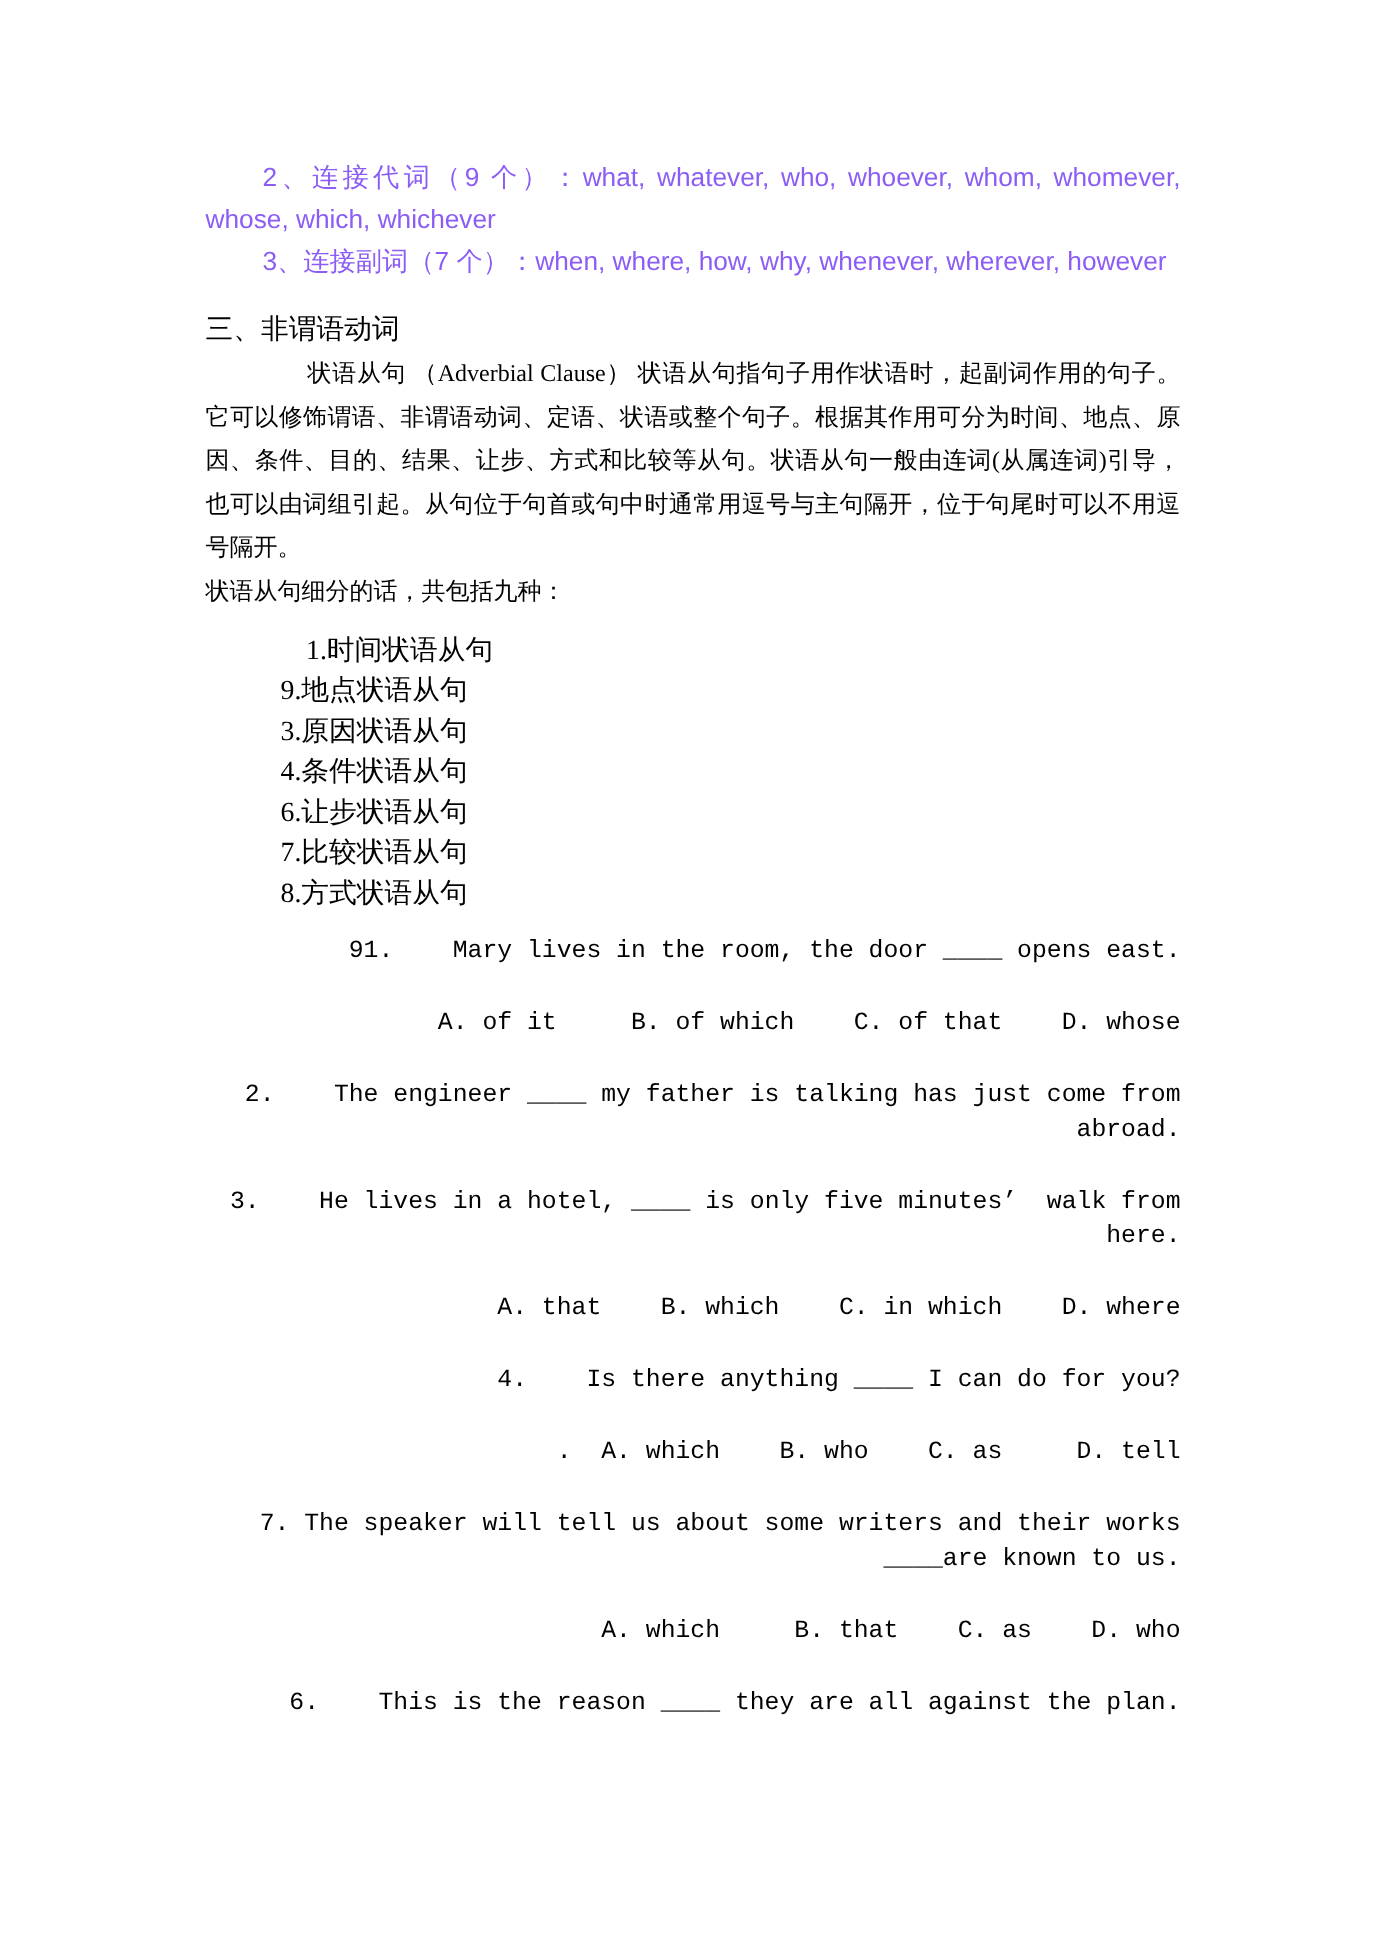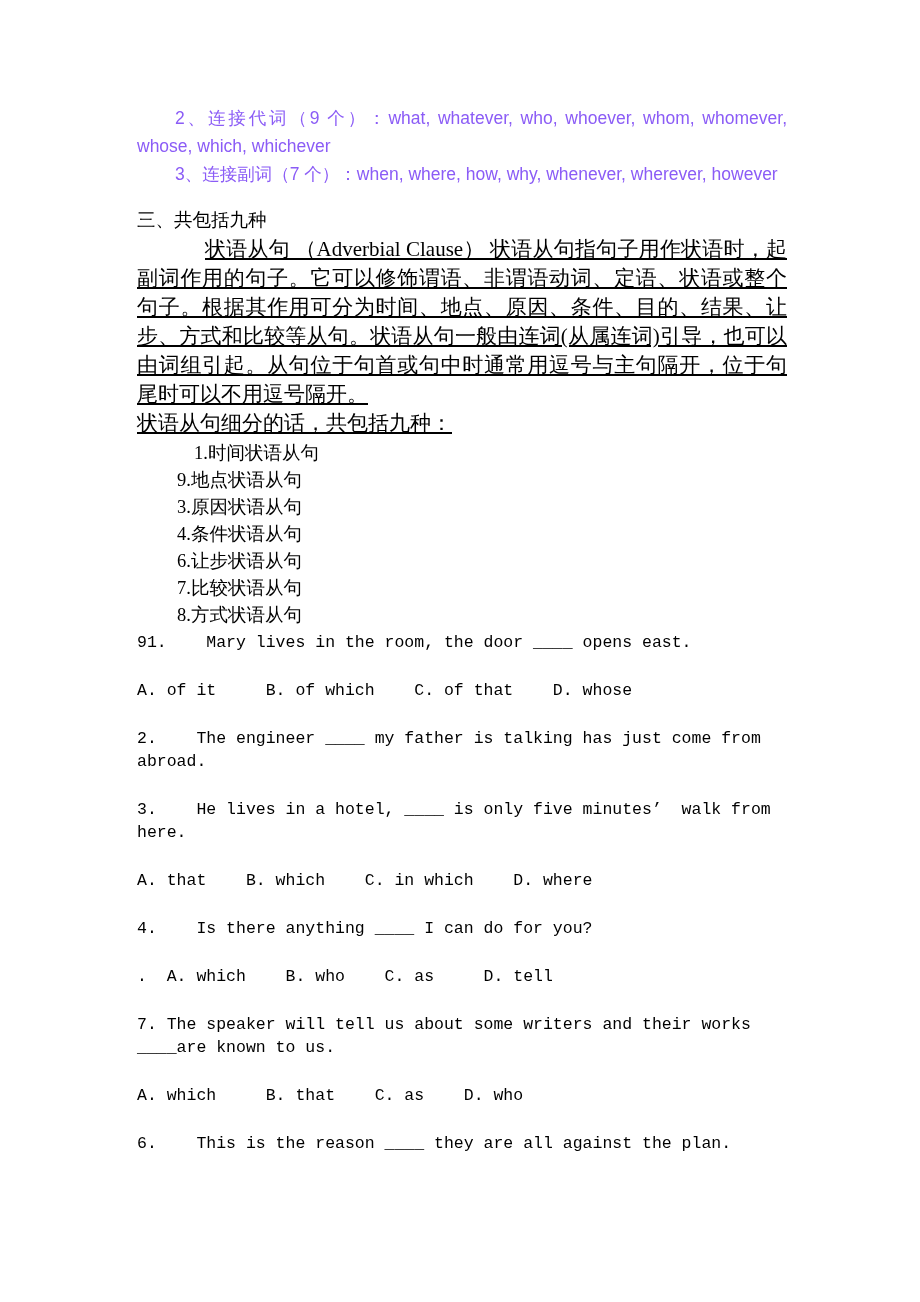--- a/index.html
+++ b/index.html
@@ -34,60 +34,60 @@
   .sans-block p {
     margin: 0;
     text-align: justify;
     text-justify: inter-ideograph;
   }
   .ind-2 { text-indent: 38px; }
 
   
   .serif-block {
     font-family: "Liberation Serif", "DejaVu Serif", serif;
-    font-size: 21px;
+    font-size: 16px;
     line-height: 29px;
-    text-decoration: underline;
   }
   .serif-block p {
     margin: 0;
     text-align: justify;
     text-justify: inter-ideograph;
   }
   .section-head {
     font-family: "Liberation Serif", "DejaVu Serif", serif;
     font-size: 18.5px;
     line-height: 29px;
     margin: 0;
     padding-top: 18px;
   }
   .para-indent { text-indent: 68px; }
 
   
   .cjk-list {
     font-family: "Liberation Serif", "DejaVu Serif", serif;
     font-size: 18.5px;
     line-height: 27px;
-    margin: 2px;
+    margin: 12px;
     padding: 0;
     list-style: none;
   }
   .cjk-list li {
     margin: 0;
     padding-left: 38px;
     white-space: nowrap;
   }
   .cjk-list li.first-item { padding-left: 55px; }
 
   
   .ex-block {
     font-family: "Liberation Mono", "DejaVu Sans Mono", monospace;
     font-size: 16.5px;
     line-height: 23px;
     margin: 0;
+    text-align: right;
   }
   .ex-block .q {
     margin: 0;
     white-space: pre-wrap;
     padding-left: 0;
   }
   .ex-block .opts {
     margin: 0;
     white-space: pre;
     padding-top: 25px;
@@ -98,21 +98,21 @@
 </head>
 <body>
 
 <div class="page">
 
   <div class="sans-block">
     <p class="ind-2">2、连接代词（9 个）：what, whatever, who, whoever, whom, whomever, whose, which, whichever</p>
     <p class="ind-2">3、连接副词（7 个）：when, where, how, why, whenever, wherever, however</p>
   </div>
 
-  <p class="section-head">三、共包括九种</p>
+  <p class="section-head">三、非谓语动词</p>
 
   <div class="serif-block">
     <p class="para-indent">状语从句 （Adverbial Clause） 状语从句指句子用作状语时，起副词作用的句子。它可以修饰谓语、非谓语动词、定语、状语或整个句子。根据其作用可分为时间、地点、原因、条件、目的、结果、让步、方式和比较等从句。状语从句一般由连词(从属连词)引导，也可以由词组引起。从句位于句首或句中时通常用逗号与主句隔开，位于句尾时可以不用逗号隔开。</p>
     <p>状语从句细分的话，共包括九种：</p>
   </div>
 
   <ul class="cjk-list">
     <li class="first-item">1.时间状语从句</li>
     <li>9.地点状语从句</li>
     <li>3.原因状语从句</li>

